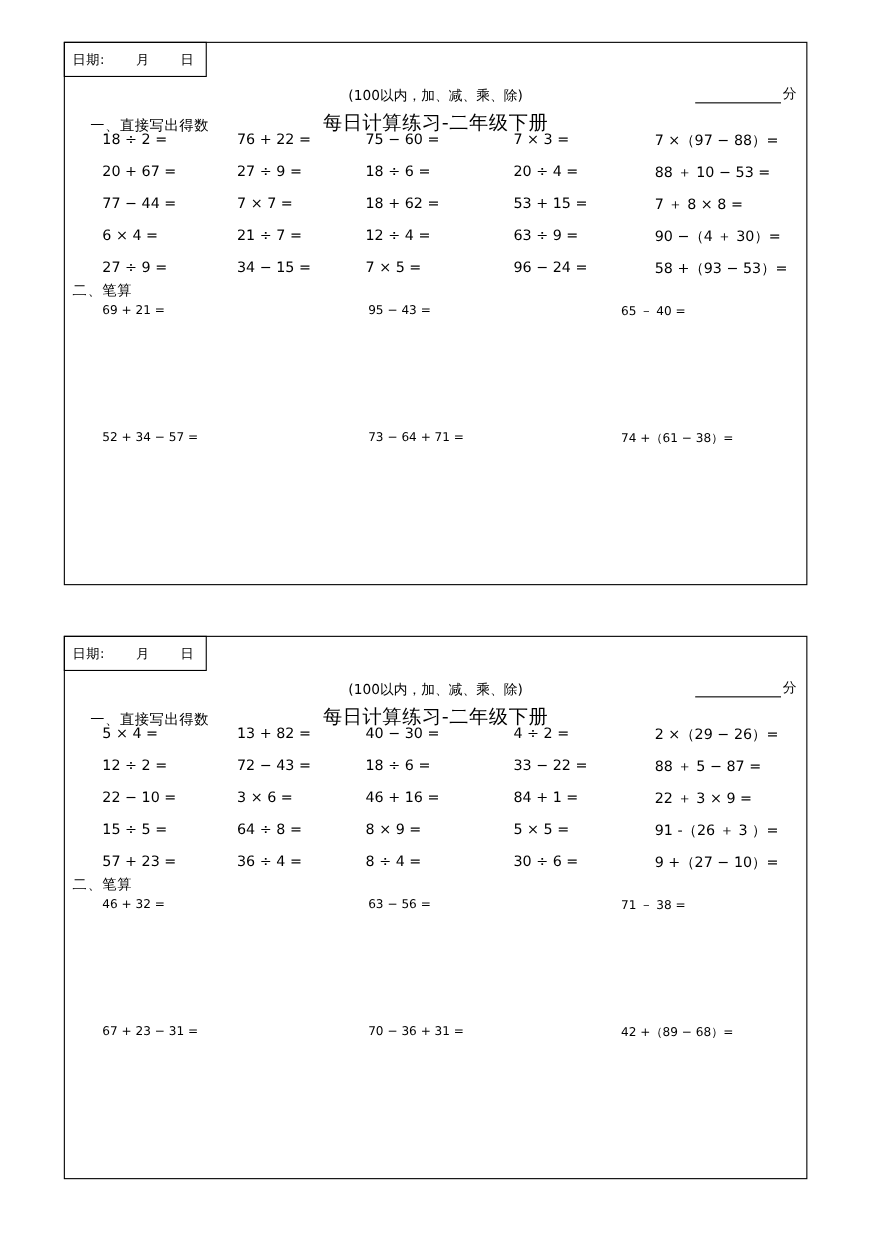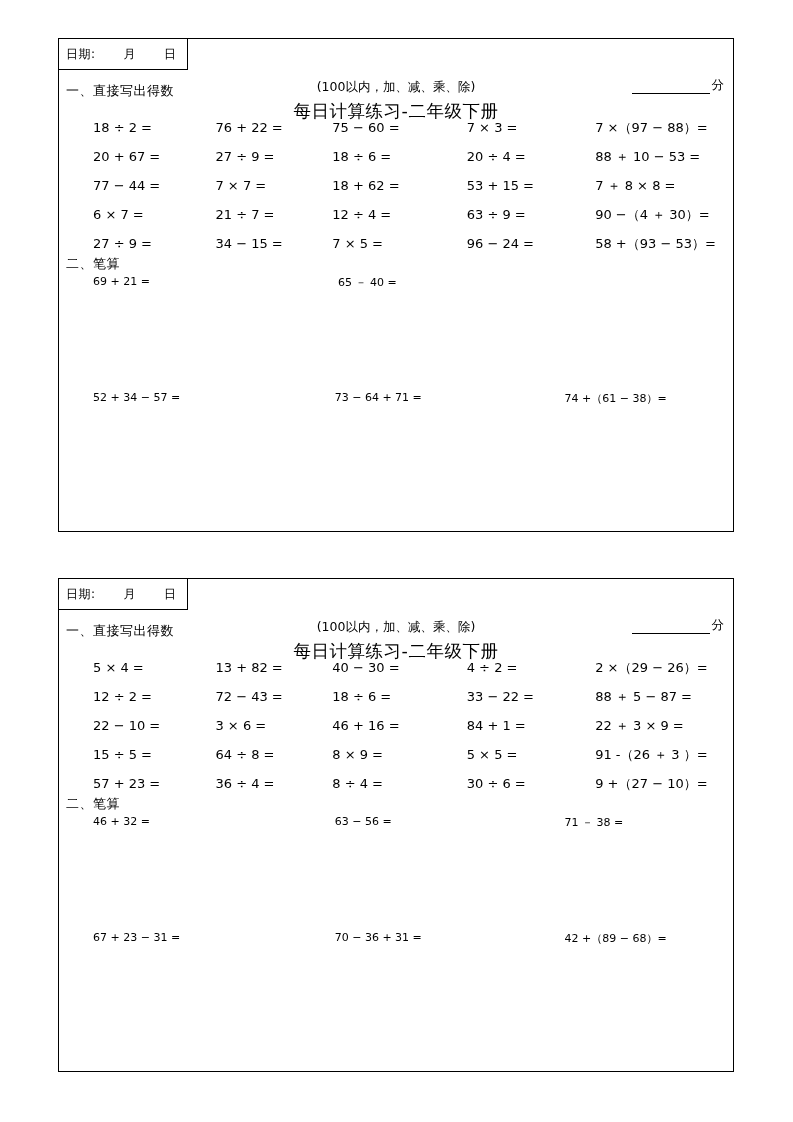--- a/index.html
+++ b/index.html
@@ -86,21 +86,21 @@
     margin-right: 2px;
   }
 
   .sec-head {
     position: absolute;
     left: 7px;
     font-family: "DejaVu Sans", "Liberation Sans", sans-serif;
     font-size: 13px;
     letter-spacing: 0.5px;
   }
-  .sec1 { top: 43px; }
+  .sec1 { top: 66px; margin-left: 16px; }
   .sec2 { top: 216px; }
 
   .grid {
     position: absolute;
     left: 22px;
     top: 74px;
     width: 645px;
   }
   .grid-row {
     display: flex;
@@ -176,40 +176,41 @@
         <span class="cell c4">88 ＋ 10 − 53 =</span>
       </div>
       <div class="grid-row">
         <span class="cell c0">77 − 44 =</span>
         <span class="cell c1">7 × 7 =</span>
         <span class="cell c2">18 + 62 =</span>
         <span class="cell c3">53 + 15 =</span>
         <span class="cell c4">7 ＋ 8 × 8 =</span>
       </div>
       <div class="grid-row">
-        <span class="cell c0">6 × 7 =</span>
+        <span class="cell c0">6 × 4 =</span>
         <span class="cell c1">21 ÷ 7 =</span>
         <span class="cell c2">12 ÷ 4 =</span>
         <span class="cell c3">63 ÷ 9 =</span>
         <span class="cell c4">90 −（4 ＋ 30）=</span>
       </div>
       <div class="grid-row">
         <span class="cell c0">27 ÷ 9 =</span>
         <span class="cell c1">34 − 15 =</span>
         <span class="cell c2">7 × 5 =</span>
         <span class="cell c3">96 − 24 =</span>
         <span class="cell c4">58 +（93 − 53）=</span>
       </div>
     </div>
 
     <div class="sec-head sec2">二、笔算</div>
 
     <div class="written">
       <div class="written-row">
         <span class="wcell w0">69 + 21 =</span>
+        <span class="wcell w1">95 − 43 =</span>
         <span class="wcell w2">65 － 40 =</span>
       </div>
       <div class="written-row">
         <span class="wcell w0">52 + 34 − 57 =</span>
         <span class="wcell w1">73 − 64 + 71 =</span>
         <span class="wcell w2">74 +（61 − 38）=</span>
       </div>
     </div>
   </div>
 

